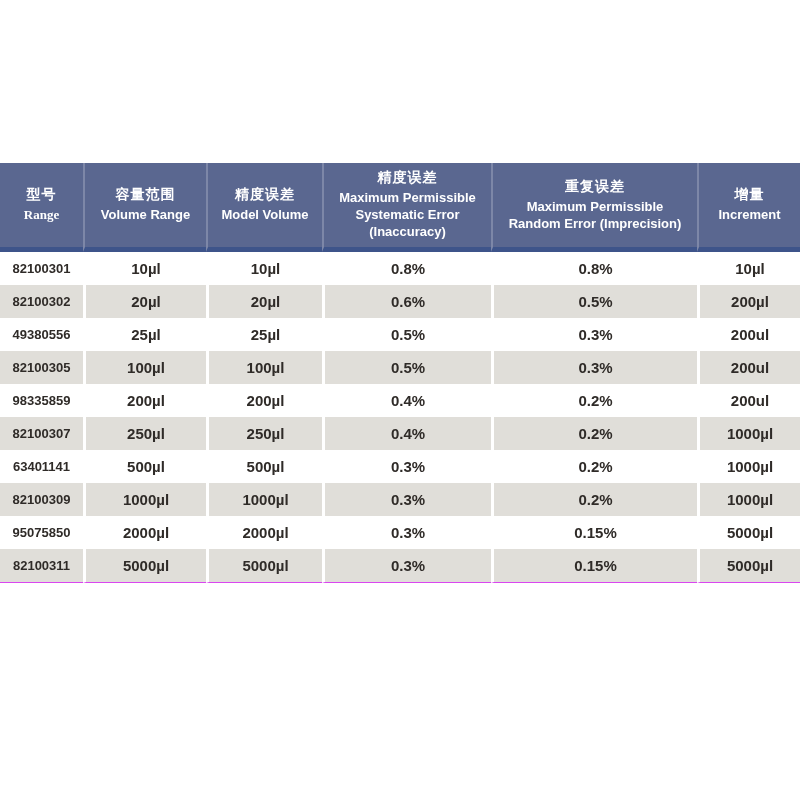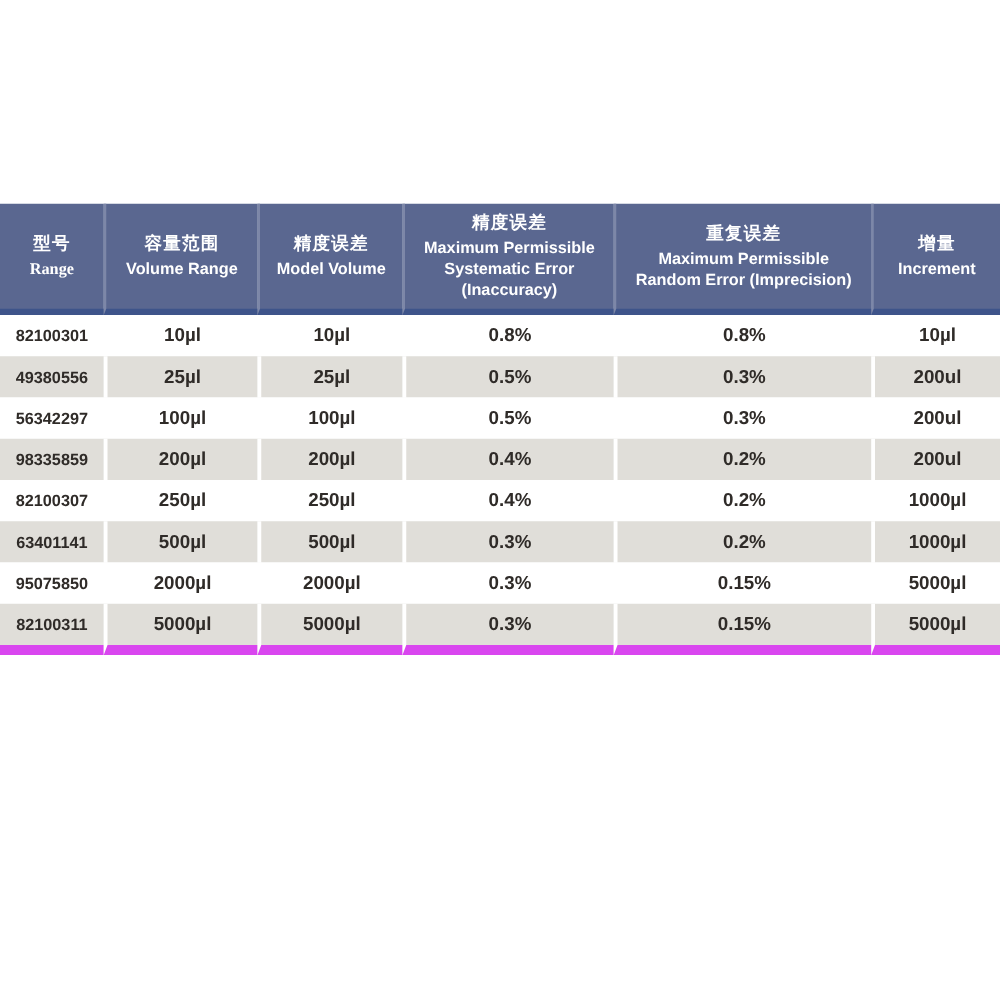--- a/index.html
+++ b/index.html
@@ -61,21 +61,21 @@
     font-weight: bold;
     color: #2f2b28;
     background: #ffffff;
     border-left: 3px solid #ffffff;
   }
   tbody td:first-child {
     border-left: none;
     font-size: 13px;
   }
   tbody tr:nth-child(even) td { background: #e0ded9; }
-  tbody tr:last-child td { border-bottom: 8px solid #d946ef; }
+  tbody tr:last-child td { border-bottom: 1px solid #d946ef; }
 </style>
 </head>
 <body>
 
 <div class="page">
   <table class="spec-table">
     <colgroup>
       <col style="width:83px">
       <col style="width:123px">
       <col style="width:116px">
@@ -117,29 +117,37 @@
     <tbody>
       <tr>
         <td>82100301</td>
         <td>10µl</td>
         <td>10µl</td>
         <td>0.8%</td>
         <td>0.8%</td>
         <td>10µl</td>
       </tr>
       <tr>
+        <td>82100302</td>
+        <td>20µl</td>
+        <td>20µl</td>
+        <td>0.6%</td>
+        <td>0.5%</td>
+        <td>200µl</td>
+      </tr>
+      <tr>
         <td>49380556</td>
         <td>25µl</td>
         <td>25µl</td>
         <td>0.5%</td>
         <td>0.3%</td>
         <td>200ul</td>
       </tr>
       <tr>
-        <td>56342297</td>
+        <td>82100305</td>
         <td>100µl</td>
         <td>100µl</td>
         <td>0.5%</td>
         <td>0.3%</td>
         <td>200ul</td>
       </tr>
       <tr>
         <td>98335859</td>
         <td>200µl</td>
         <td>200µl</td>
@@ -152,20 +160,28 @@
         <td>250µl</td>
         <td>250µl</td>
         <td>0.4%</td>
         <td>0.2%</td>
         <td>1000µl</td>
       </tr>
       <tr>
         <td>63401141</td>
         <td>500µl</td>
         <td>500µl</td>
+        <td>0.3%</td>
+        <td>0.2%</td>
+        <td>1000µl</td>
+      </tr>
+      <tr>
+        <td>82100309</td>
+        <td>1000µl</td>
+        <td>1000µl</td>
         <td>0.3%</td>
         <td>0.2%</td>
         <td>1000µl</td>
       </tr>
       <tr>
         <td>95075850</td>
         <td>2000µl</td>
         <td>2000µl</td>
         <td>0.3%</td>
         <td>0.15%</td>

